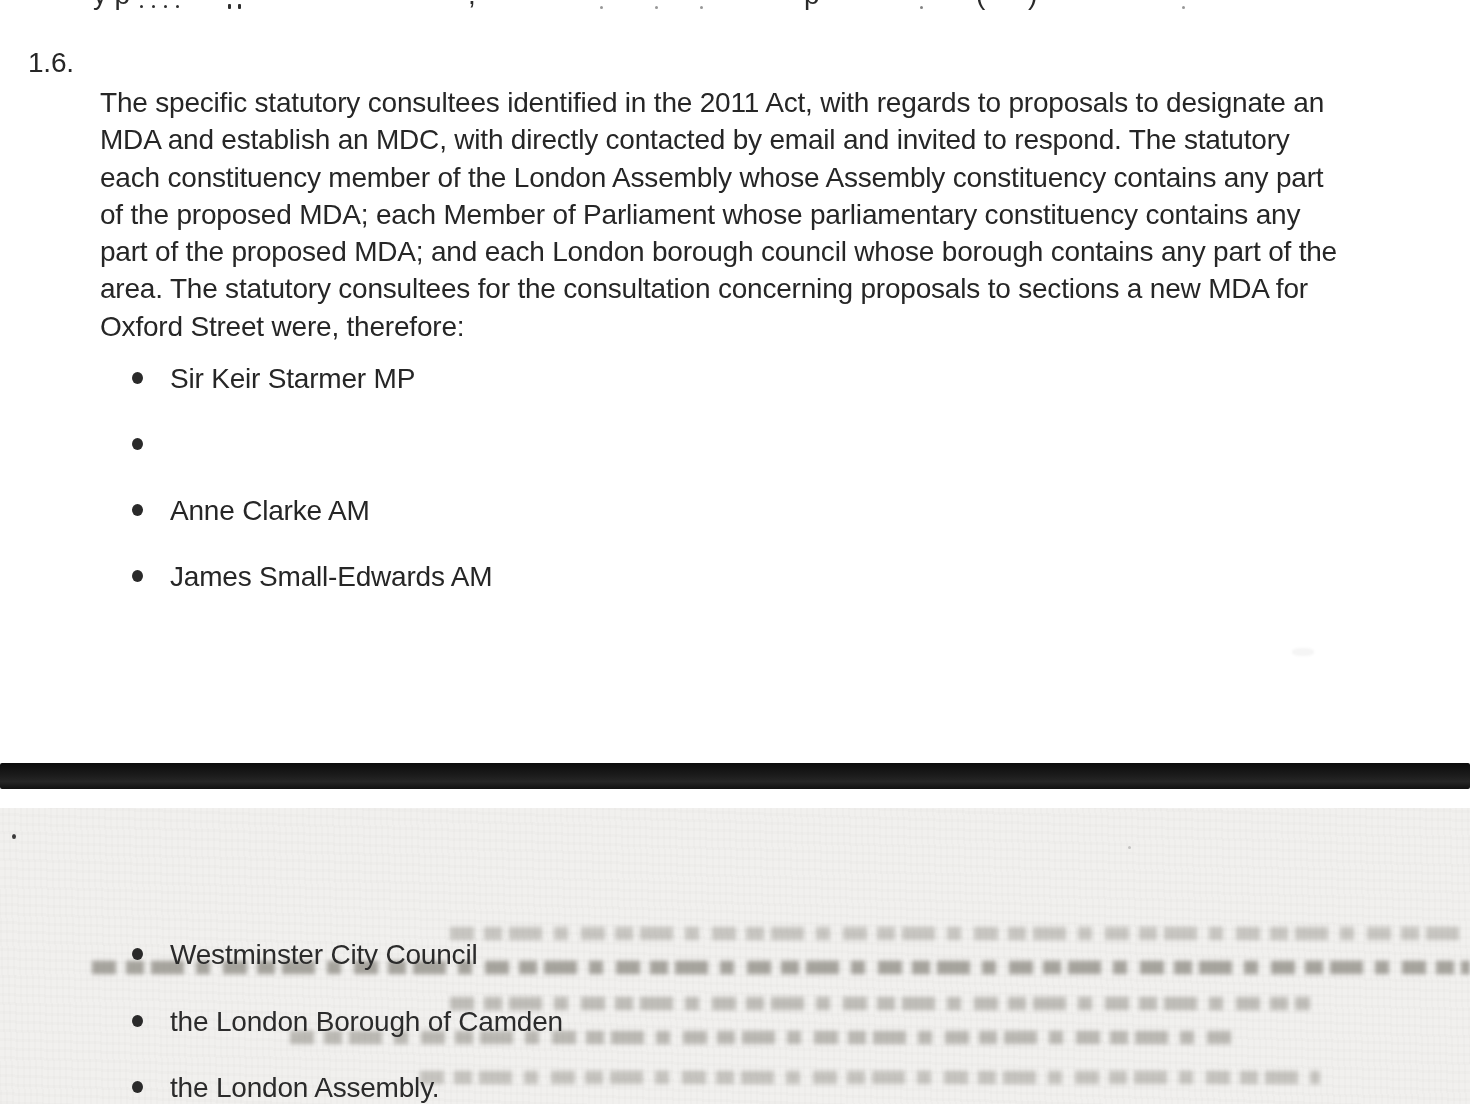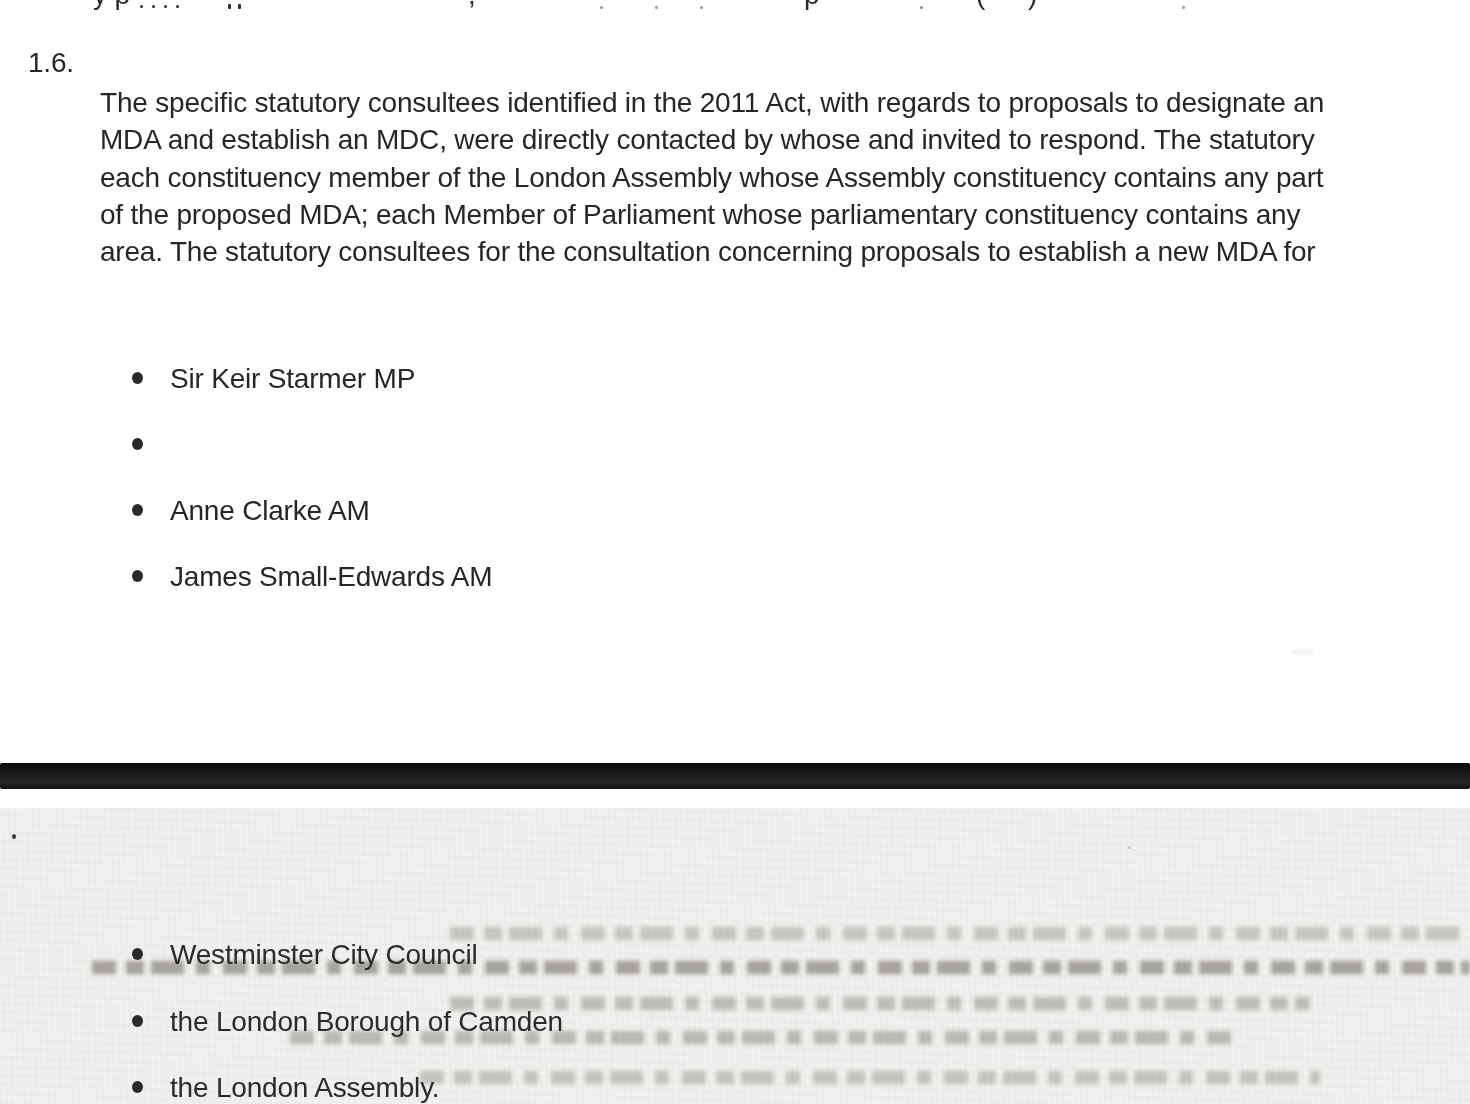--- a/index.html
+++ b/index.html
@@ -149,24 +149,26 @@
     <span class="frag" style="left:804px">p</span>
     <span class="speckdot" style="left:920px; top:6px; opacity:.6; width:3px; height:3px;"></span>
     <span class="frag" style="left:976px">(</span>
     <span class="frag" style="left:1028px">)</span>
     <span class="speckdot" style="left:1182px; top:6px; opacity:.5; width:3px; height:3px;"></span>
   </div>
 
   <span class="para-num">1.6.</span>
   <div class="para-lines">
     <div class="pline">The specific statutory consultees identified in the 2011 Act, with regards to proposals to designate an</div>
-    <div class="pline">MDA and establish an MDC, were directly contacted by whose and invited to respond. The statutory</div>
+    <div class="pline">MDA and establish an MDC, with directly contacted by email and invited to respond. The statutory</div>
     <div class="pline">each constituency member of the London Assembly whose Assembly constituency contains any part</div>
     <div class="pline">of the proposed MDA; each Member of Parliament whose parliamentary constituency contains any</div>
-    <div class="pline">area. The statutory consultees for the consultation concerning proposals to establish a new MDA for</div>
+    <div class="pline">part of the proposed MDA; and each London borough council whose borough contains any part of the</div>
+    <div class="pline">area. The statutory consultees for the consultation concerning proposals to sections a new MDA for</div>
+    <div class="pline">Oxford Street were, therefore:</div>
   </div>
 
   <ul class="blist">
     <li class="bitem" style="top:350px">
       <span class="bdot"></span>
       <span class="blabel">Sir Keir Starmer MP</span>
     </li>
     <li class="bitem" style="top:416px">
       <span class="bdot"></span>
     </li>

